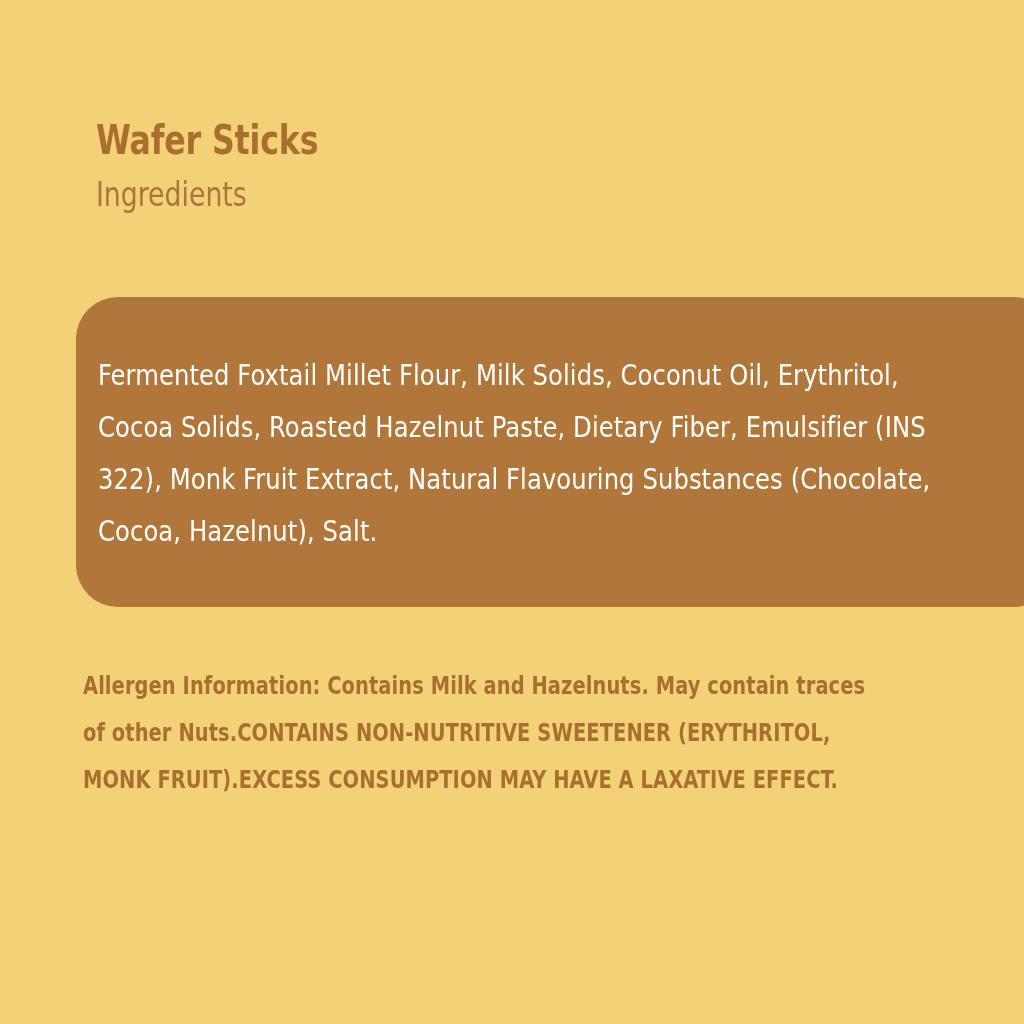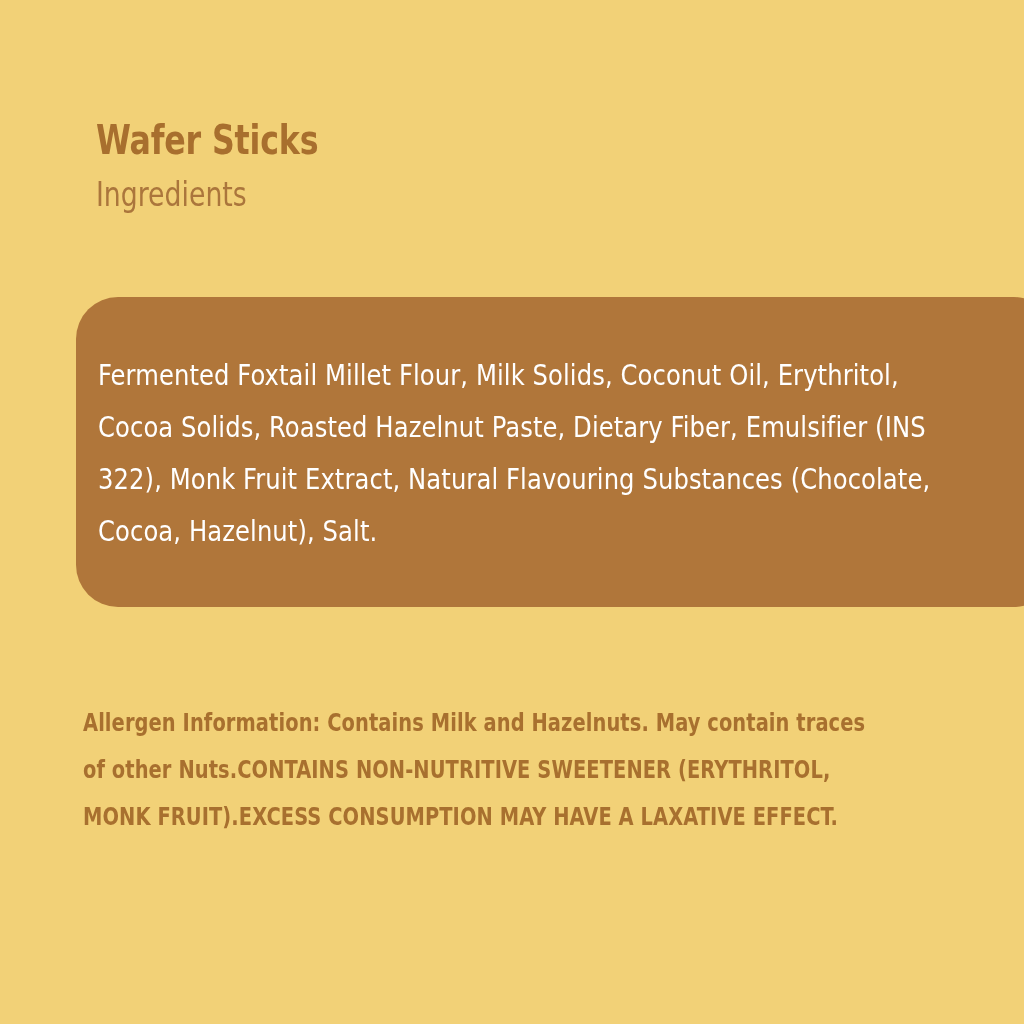--- a/index.html
+++ b/index.html
@@ -80,21 +80,21 @@
     color: #ffffff;
     transform: scaleX(0.93);
     transform-origin: left top;
     letter-spacing: 0.1px;
   }
 
   
   .allergen-block {
     position: absolute;
     left: 71px;
-    top: 700px;
+    top: 663px;
     width: 900px;
   }
 
   .allergen-text {
     margin: 0;
     font-family: "DejaVu Sans Condensed", "Liberation Sans Narrow", "Liberation Sans", sans-serif;
     font-size: 24px;
     line-height: 47px;
     font-weight: 700;
     font-stretch: condensed;

